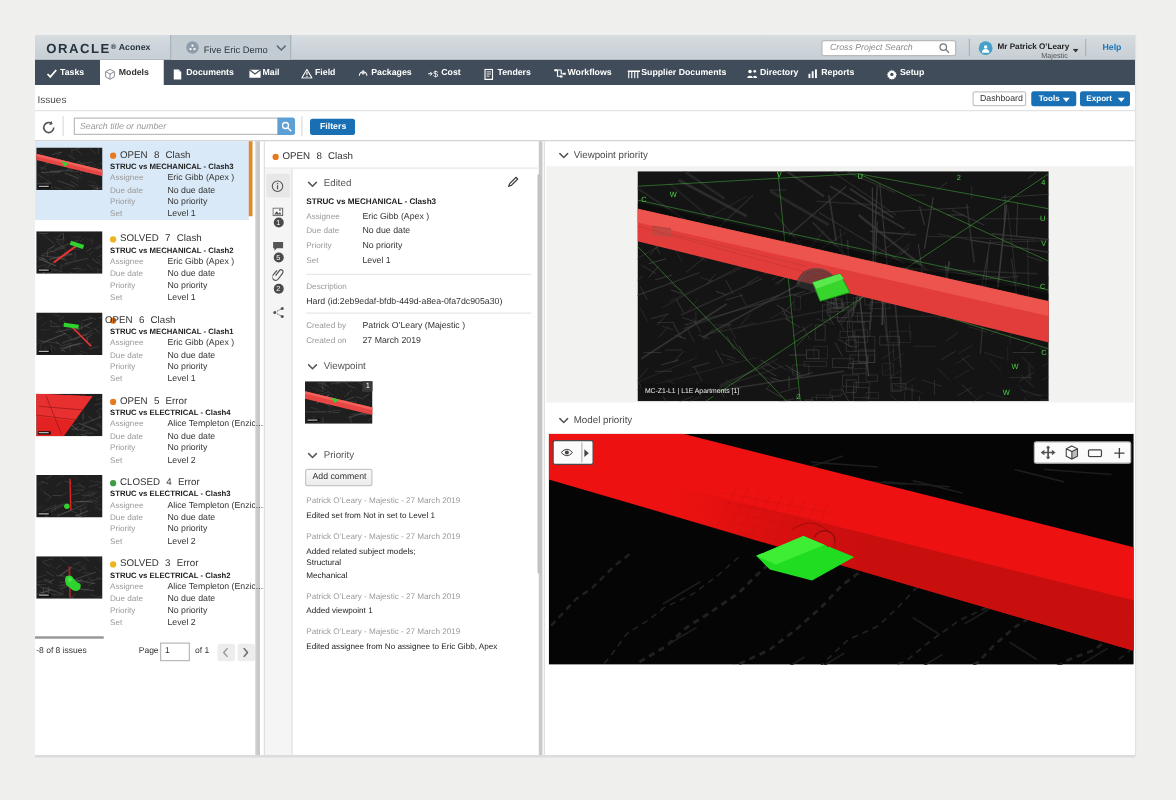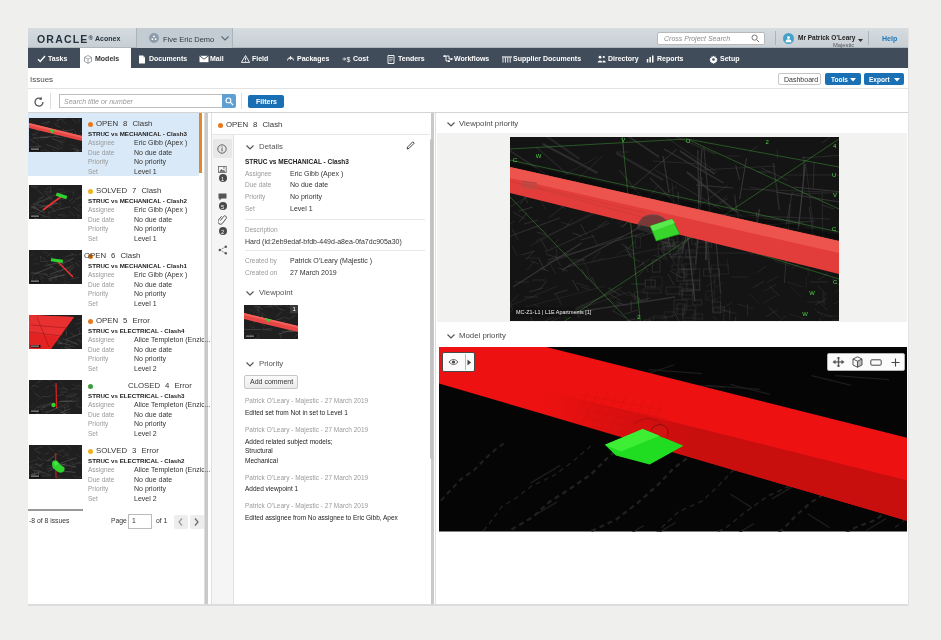--- a/index.html
+++ b/index.html
@@ -531,21 +531,21 @@
         <line x1="30.2" y1="21.6" x2="43.3" y2="20.7" stroke="#666" stroke-width="1" opacity="0.47"></line>
         <line x1="31.5" y1="31.7" x2="39.8" y2="35.2" stroke="#666" stroke-width="1" opacity="0.48"></line>
         <line x1="31.3" y1="32.9" x2="41.4" y2="28.7" stroke="#666" stroke-width="1" opacity="0.48"></line>
         <line x1="27" y1="3" x2="27.6" y2="28" stroke="#d22" stroke-width="1.2"></line>
         <circle cx="24.5" cy="25" r="2.2" fill="#2ed32e"></circle>
         <rect x="1.5" y="30" width="10" height="2.6" fill="#0c0c0c"></rect>
         <rect x="2" y="30.6" width="8" height="1" fill="#ddd" opacity="0.8"></rect>
       </svg>
     </div>
 <div class="abs" style="left:88px;top:383.5px;width:5px;height:5px;border-radius:50%;background:#3f9c43;"></div>
-<div class="txt" style="left:96px;top:382px;font-size:7.8px;color:#333;margin-left:32px;">CLOSED<span style="display:inline-block;width:5px"></span>4<span style="display:inline-block;width:5px"></span>Error</div>
+<div class="txt" style="left:96px;top:382px;font-size:7.8px;color:#333;">CLOSED<span style="display:inline-block;width:5px"></span>4<span style="display:inline-block;width:5px"></span>Error</div>
 <div class="txt" style="left:88px;top:391.5px;font-size:6.2px;font-weight:bold;color:#222;">STRUC vs ELECTRICAL - Clash3</div>
 <div class="txt" style="left:88px;top:401.0px;font-size:6.5px;color:#999;">Assignee</div>
 <div class="txt" style="left:134px;top:401.0px;font-size:7px;color:#333;">Alice Templeton (Enzic...</div>
 <div class="txt" style="left:88px;top:410.7px;font-size:6.5px;color:#999;">Due date</div>
 <div class="txt" style="left:134px;top:410.7px;font-size:7px;color:#333;">No due date</div>
 <div class="txt" style="left:88px;top:420.4px;font-size:6.5px;color:#999;">Priority</div>
 <div class="txt" style="left:134px;top:420.4px;font-size:7px;color:#333;">No priority</div>
 <div class="txt" style="left:88px;top:430.1px;font-size:6.5px;color:#999;">Set</div>
 <div class="txt" style="left:134px;top:430.1px;font-size:7px;color:#333;">Level 2</div>
 <div class="abs" style="left:29px;top:445px;width:53px;height:34px;">
@@ -673,21 +673,21 @@
 <div class="txt" style="left:221px;top:228.5px;font-size:5.8px;color:#fff;">2</div>
 <svg class="abs" style="left:217.5px;top:245px" width="10" height="10" viewBox="0 0 10 10">
       <circle cx="1.8" cy="5" r="1.2" fill="#555"></circle>
       <circle cx="7.8" cy="1.8" r="1.2" fill="#555"></circle>
       <circle cx="7.8" cy="8.2" r="1.2" fill="#555"></circle>
       <path d="M1.8 5 L7.8 1.8 M1.8 5 L7.8 8.2" stroke="#555" stroke-width="0.8" stroke-dasharray="1.2,0.9" fill="none"></path>
     </svg>
 <svg class="abs" style="left:246px;top:145px" width="8" height="5" viewBox="0 0 8 5">
       <path d="M0.5 0.5 L4 4 L7.5 0.5" stroke="#555" stroke-width="1.2" fill="none"></path>
     </svg>
-<div class="txt" style="left:259px;top:142.5px;font-size:7.8px;color:#555;">Details</div>
+<div class="txt" style="left:259px;top:142.5px;font-size:7.8px;color:#555;">Edited</div>
 <svg class="abs" style="left:406px;top:141px" width="9" height="9" viewBox="0 0 9 9">
       <path d="M1 8 L1.8 5.8 L6.8 0.8 L8.2 2.2 L3.2 7.2 Z" fill="none" stroke="#333" stroke-width="0.9"></path>
     </svg>
 <div class="txt" style="left:245px;top:158px;font-size:6.5px;font-weight:bold;color:#222;">STRUC vs MECHANICAL - Clash3</div>
 <div class="txt" style="left:245px;top:169.5px;font-size:6.5px;color:#999;">Assignee</div>
 <div class="txt" style="left:290px;top:169.5px;font-size:7px;color:#333;">Eric Gibb (Apex )</div>
 <div class="txt" style="left:245px;top:181.3px;font-size:6.5px;color:#999;">Due date</div>
 <div class="txt" style="left:290px;top:181.3px;font-size:7px;color:#333;">No due date</div>
 <div class="txt" style="left:245px;top:193.1px;font-size:6.5px;color:#999;">Priority</div>
 <div class="txt" style="left:290px;top:193.1px;font-size:7px;color:#333;">No priority</div>

